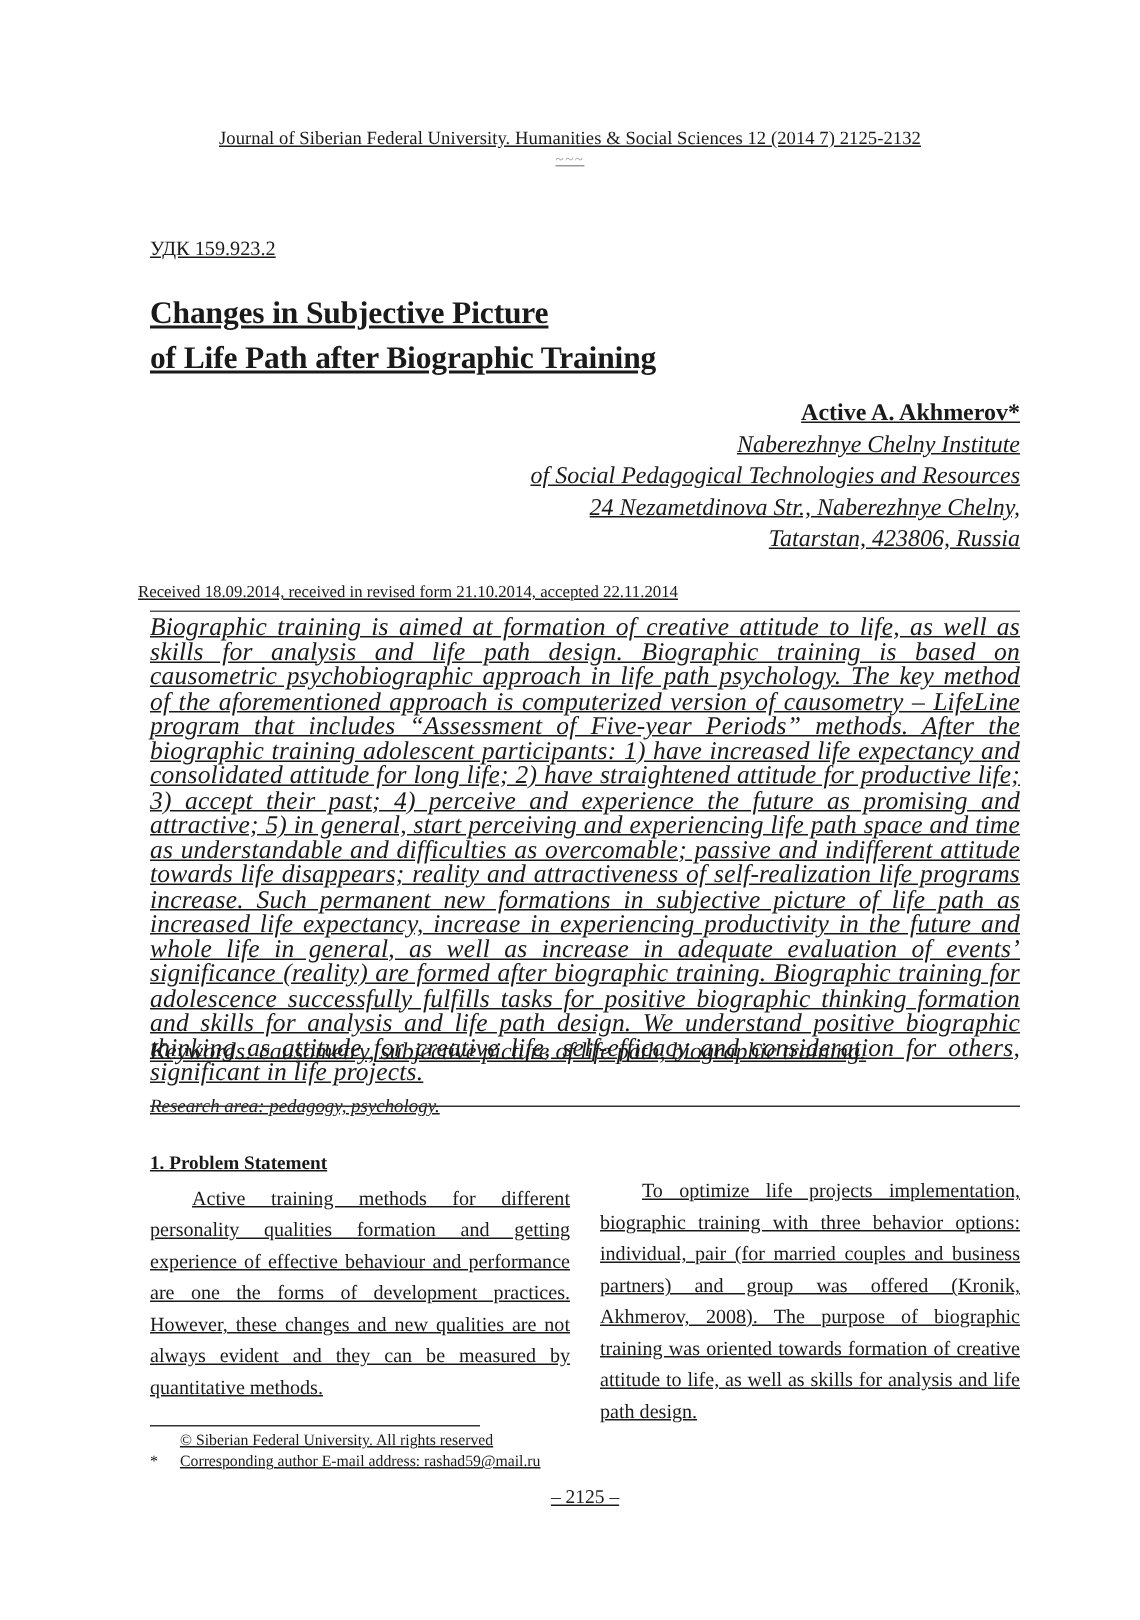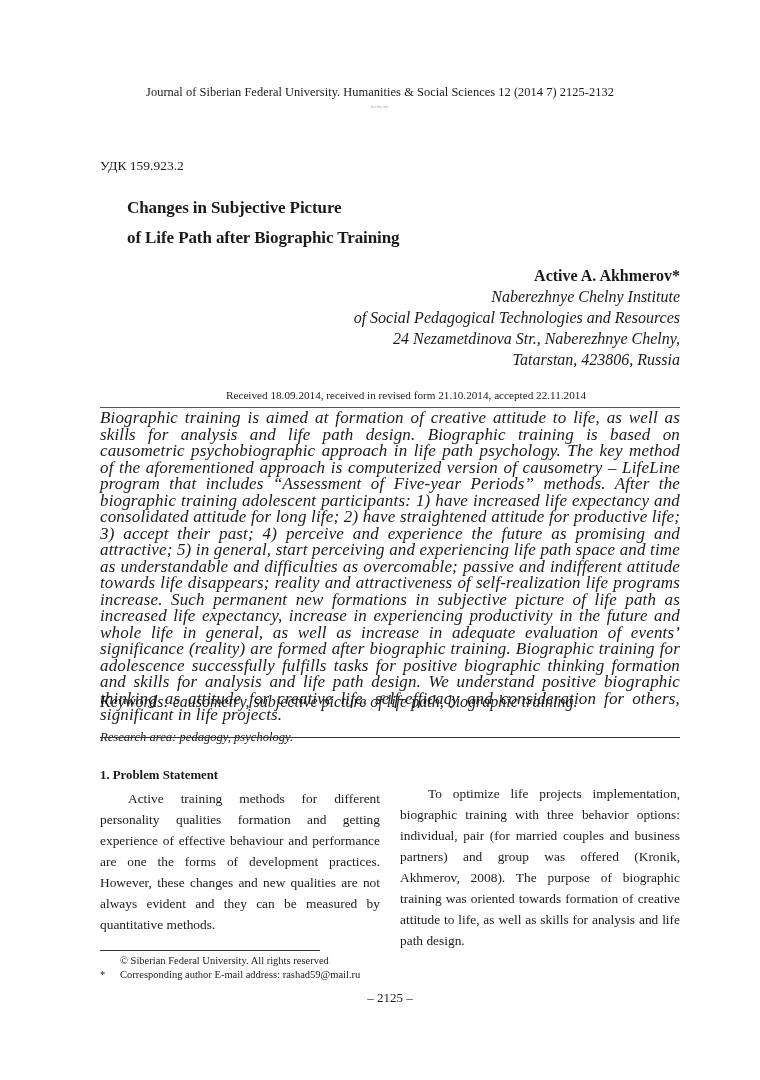--- a/index.html
+++ b/index.html
@@ -8,62 +8,61 @@
       background: #ffffff;
     }
     body {
       width: 760px;
       height: 1080px;
       position: relative;
       overflow: hidden;
       color: #1a1a1a;
       font-family: "Liberation Serif", "DejaVu Serif", serif;
     }
-    .abs { position: absolute; }
+    .abs { position: absolute; text-decoration: underline; }
 
     .journal-header {
       left: 0; width: 760px; top: 85px;
       text-align: center;
       font-size: 12.4px;
       letter-spacing: 0.05px;
     }
     .tilde-line {
       left: 0; width: 760px; top: 101px;
       text-align: center;
       font-size: 10px;
       color: #9a9a9a;
       letter-spacing: 1px;
     }
     .udc {
       left: 100px; top: 158px;
       font-size: 13.5px;
     }
     .title {
       left: 100px; top: 193px;
-      font-size: 17px;
+      font-size: 21px;
       font-weight: bold;
       line-height: 30px;
       letter-spacing: -0.1px;
-      margin-left: 27px;
     }
     .author-block {
       right: 80px; top: 265px;
       text-align: right;
       font-size: 16px;
       line-height: 21px;
     }
     .author-name {
       font-weight: bold;
       font-size: 16px;
     }
     .affil { font-style: italic; }
 
     .received {
-      left: 116px; width: 580px; top: 389px;
-      text-align: center;
+      left: 92px; width: 580px; top: 389px;
+      text-align: left;
       font-size: 11.2px;
     }
     .rule-top {
       left: 100px; width: 580px; top: 407px;
       height: 0; border-top: 1.6px solid #555;
     }
     .abstract {
       left: 100px; width: 580px; top: 410px;
       font-size: 17px;
       font-style: italic;

